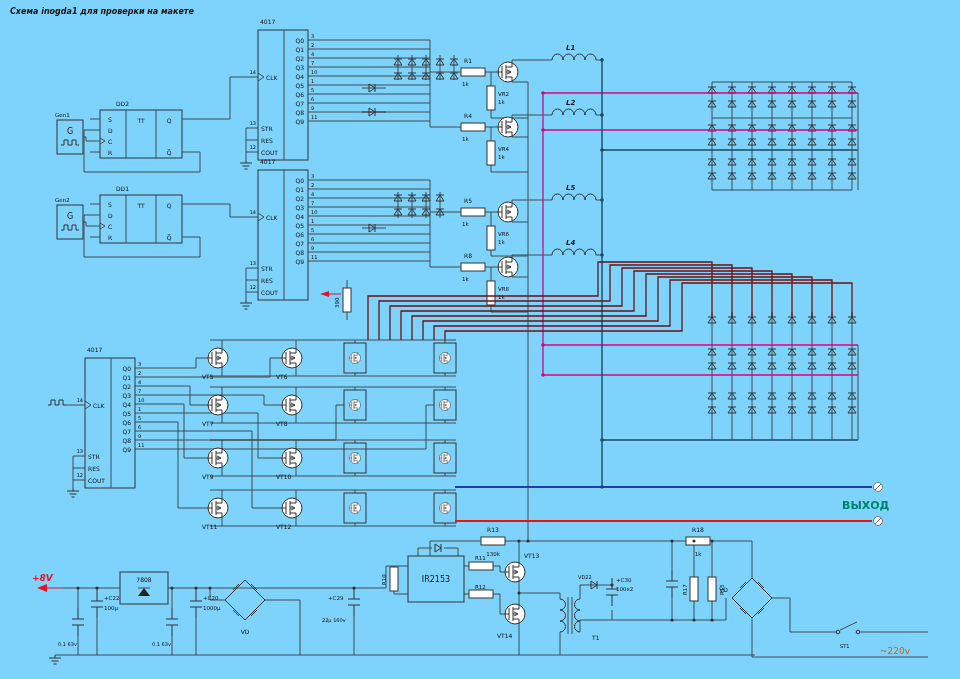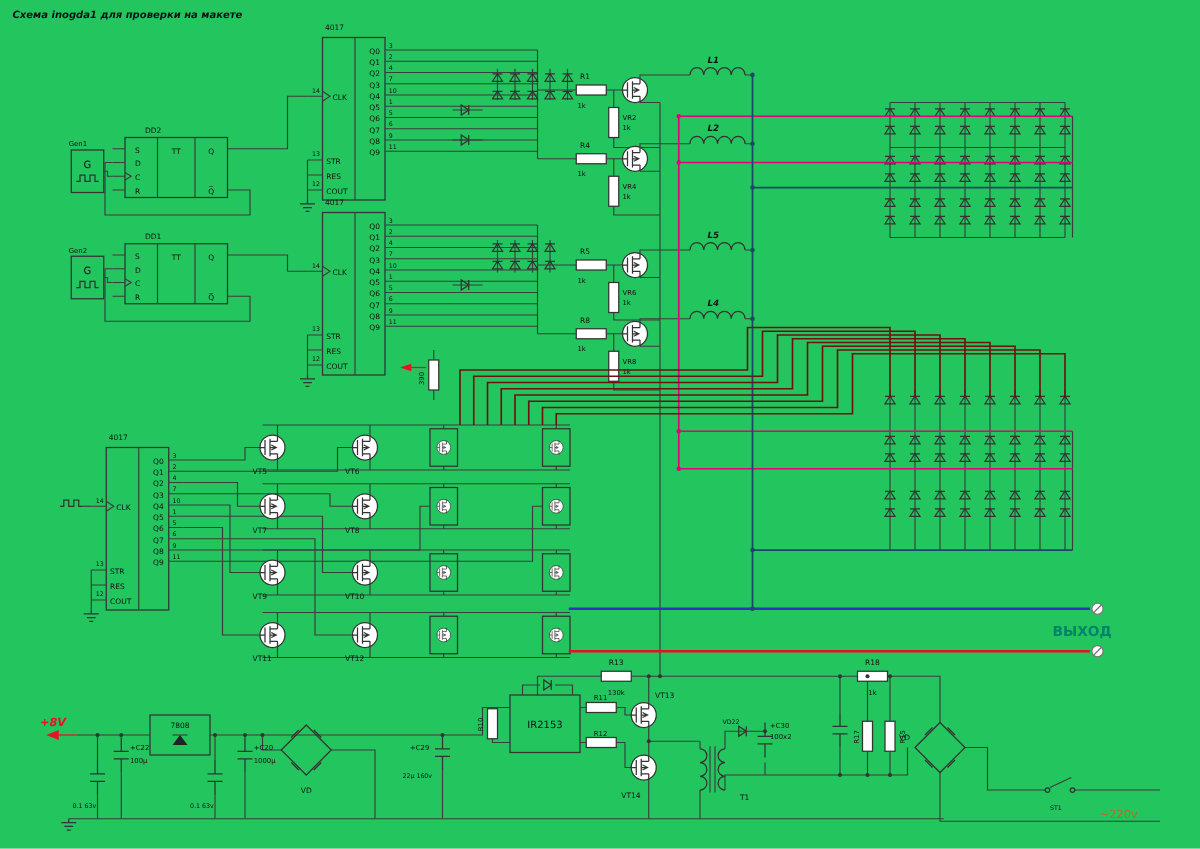--- a/index.html
+++ b/index.html
@@ -1,16 +1,16 @@
 <!DOCTYPE html>
 <html><head>
 <meta charset="utf-8">
 <style>
   html,body{margin:0;padding:0;background:#fff;}
-  .stage{position:relative;width:960px;height:679px;background:#22c55e;overflow:hidden;}
+  .stage{position:relative;width:960px;height:679px;background:#7dd3fc;overflow:hidden;}
   svg{font-family:"DejaVu Sans",sans-serif;}
   .t{font-size:7px;fill:#111;}
   .t8{font-size:8px;fill:#111;}
   .t6{font-size:6px;fill:#111;}
   .t55{font-size:5.5px;fill:#111;}
   .t5{font-size:5px;fill:#111;}
   .ital{font-style:italic;font-weight:600;}
   .w{stroke:#3c3c3c;stroke-width:.9;fill:none;}
   .compnf{stroke:#333;stroke-width:1;fill:none;}
   .dot{fill:#333;}

